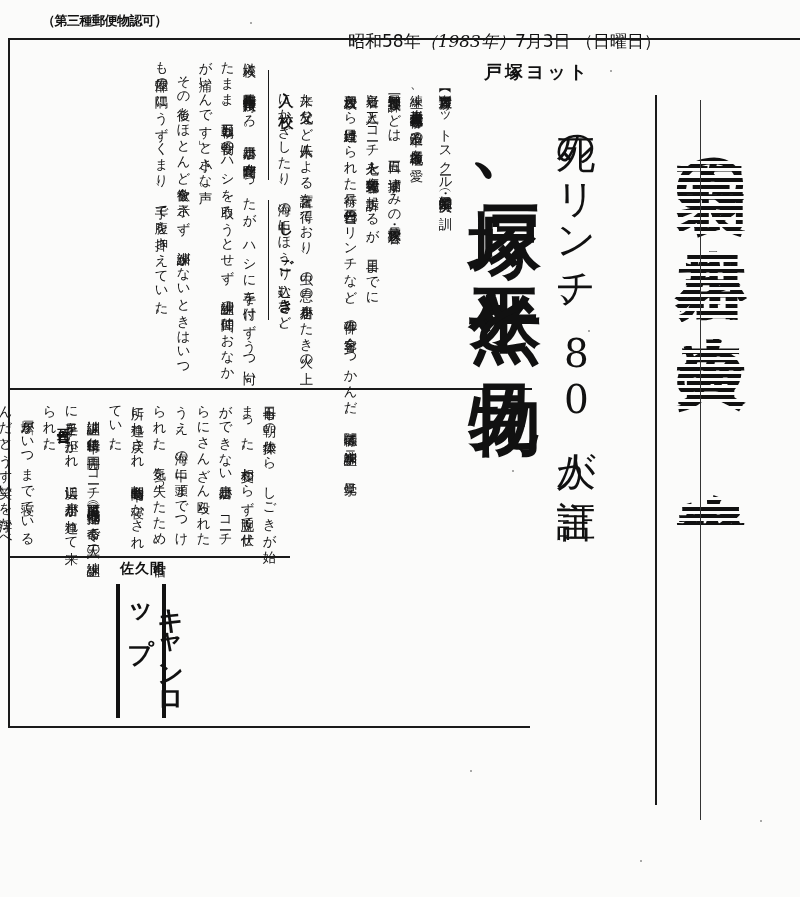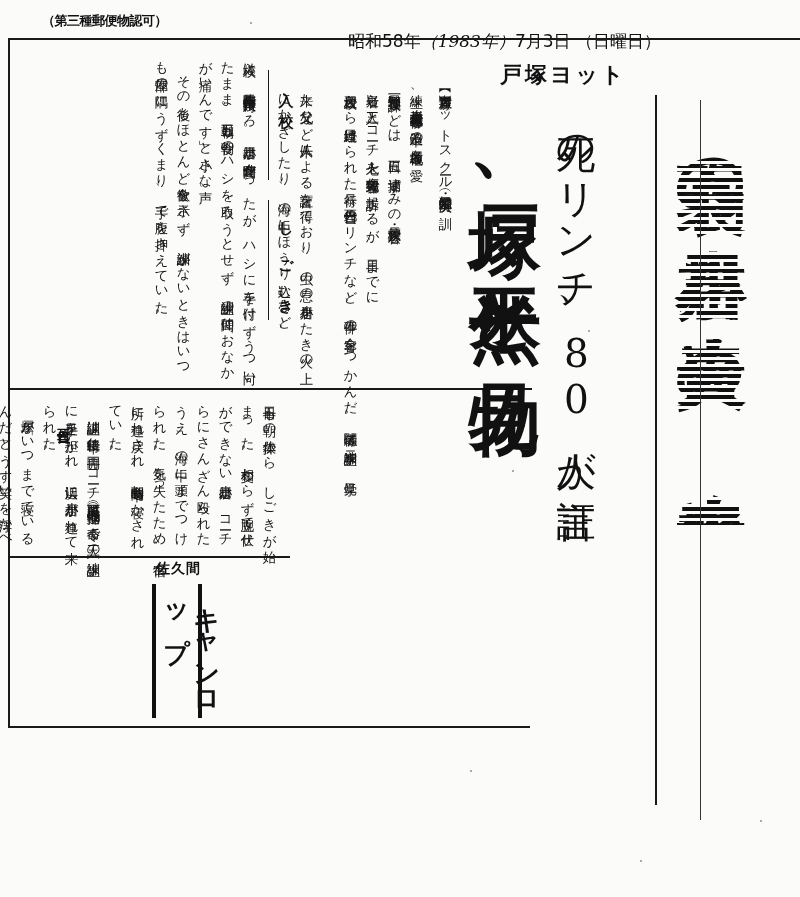--- a/index.html
+++ b/index.html
@@ -26,40 +26,40 @@
   }
 
   
   .sect {
     position: absolute; writing-mode: vertical-rl; text-orientation: upright;
     font-family: "DejaVu Sans", sans-serif; font-weight: bold; font-size: 15px; letter-spacing: 22px;
   }
   .sect-small { font-size: 13px; letter-spacing: 2px; }
 
   
-  .kicker { left: 500px; top: 60px; font-family: Liberation Sans, sans-serif; font-size: 22px; font-weight: bold; letter-spacing: 3px; }
+  .kicker { left: 484px; top: 60px; font-family: Liberation Sans, sans-serif; font-size: 18px; font-weight: bold; letter-spacing: 3px; }
   .sub-head {
     position: absolute; left: 552px; top: 108px; writing-mode: vertical-rl; text-orientation: upright;
     font-size: 39px; line-height: 48px; font-family: "DejaVu Serif", serif; letter-spacing: 1px;
   }
   .main-head {
     position: absolute; left: 464px; top: 148px; writing-mode: vertical-rl; text-orientation: upright;
     font-size: 72px; line-height: 84px; font-weight: bold; font-family: "DejaVu Serif", serif; letter-spacing: 4px;
   }
   .big-head {
     position: absolute; left: 662px; top: 108px; writing-mode: vertical-rl; text-orientation: upright;
     font-size: 70px; line-height: 100px; font-weight: bold; font-family: "DejaVu Sans", sans-serif;
     color: #111;
     background: repeating-linear-gradient(0deg, #111 0 4px, #fbfbfa 4px 7px);
     -webkit-background-clip: text; background-clip: text; -webkit-text-fill-color: transparent;
     letter-spacing: 2px;
   }
 
   
-  .ad { position: absolute; left: 112px; top: 560px; width: 60px; height: 160px; margin-left: 36px; }
+  .ad { position: absolute; left: 112px; top: 560px; width: 60px; height: 160px; }
   .ad-sponsor { position: absolute; left: 8px; top: 0; font-family: "DejaVu Sans", sans-serif; font-weight: bold; font-size: 14px; letter-spacing: 1px; white-space: nowrap; }
   .ad-box { position: absolute; left: 4px; top: 24px; width: 50px; height: 134px; border-left: 4px solid #111; border-right: 4px solid #111; box-sizing: border-box; }
   .ad-name { position: absolute; left: 6px; top: 6px; writing-mode: vertical-rl; text-orientation: upright; font-family: "DejaVu Sans", sans-serif; font-weight: bold; font-size: 26px; line-height: 30px; letter-spacing: -2px; }
 
   .speck { position: absolute; width: 2px; height: 2px; background: #333; border-radius: 50%; opacity: .55; }
 </style>
 </head>
 <body>
 
 <div class="abs permit">（第三種郵便物認可）</div>

